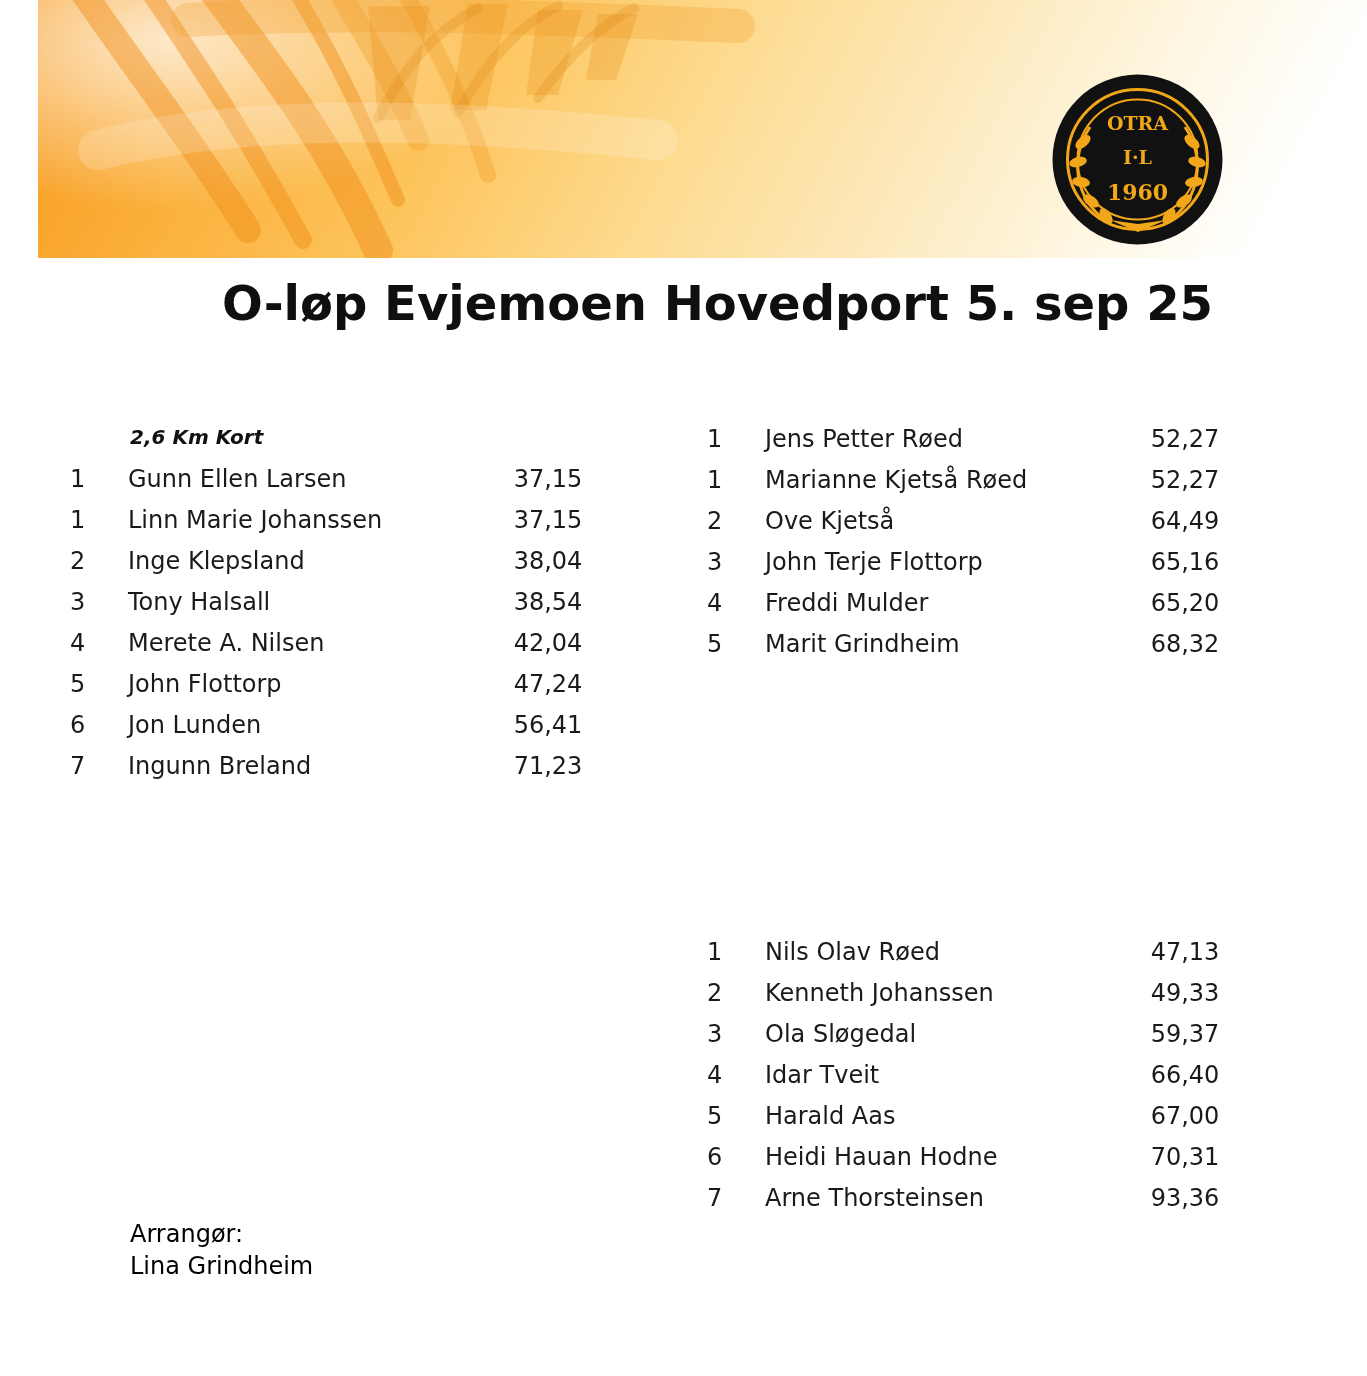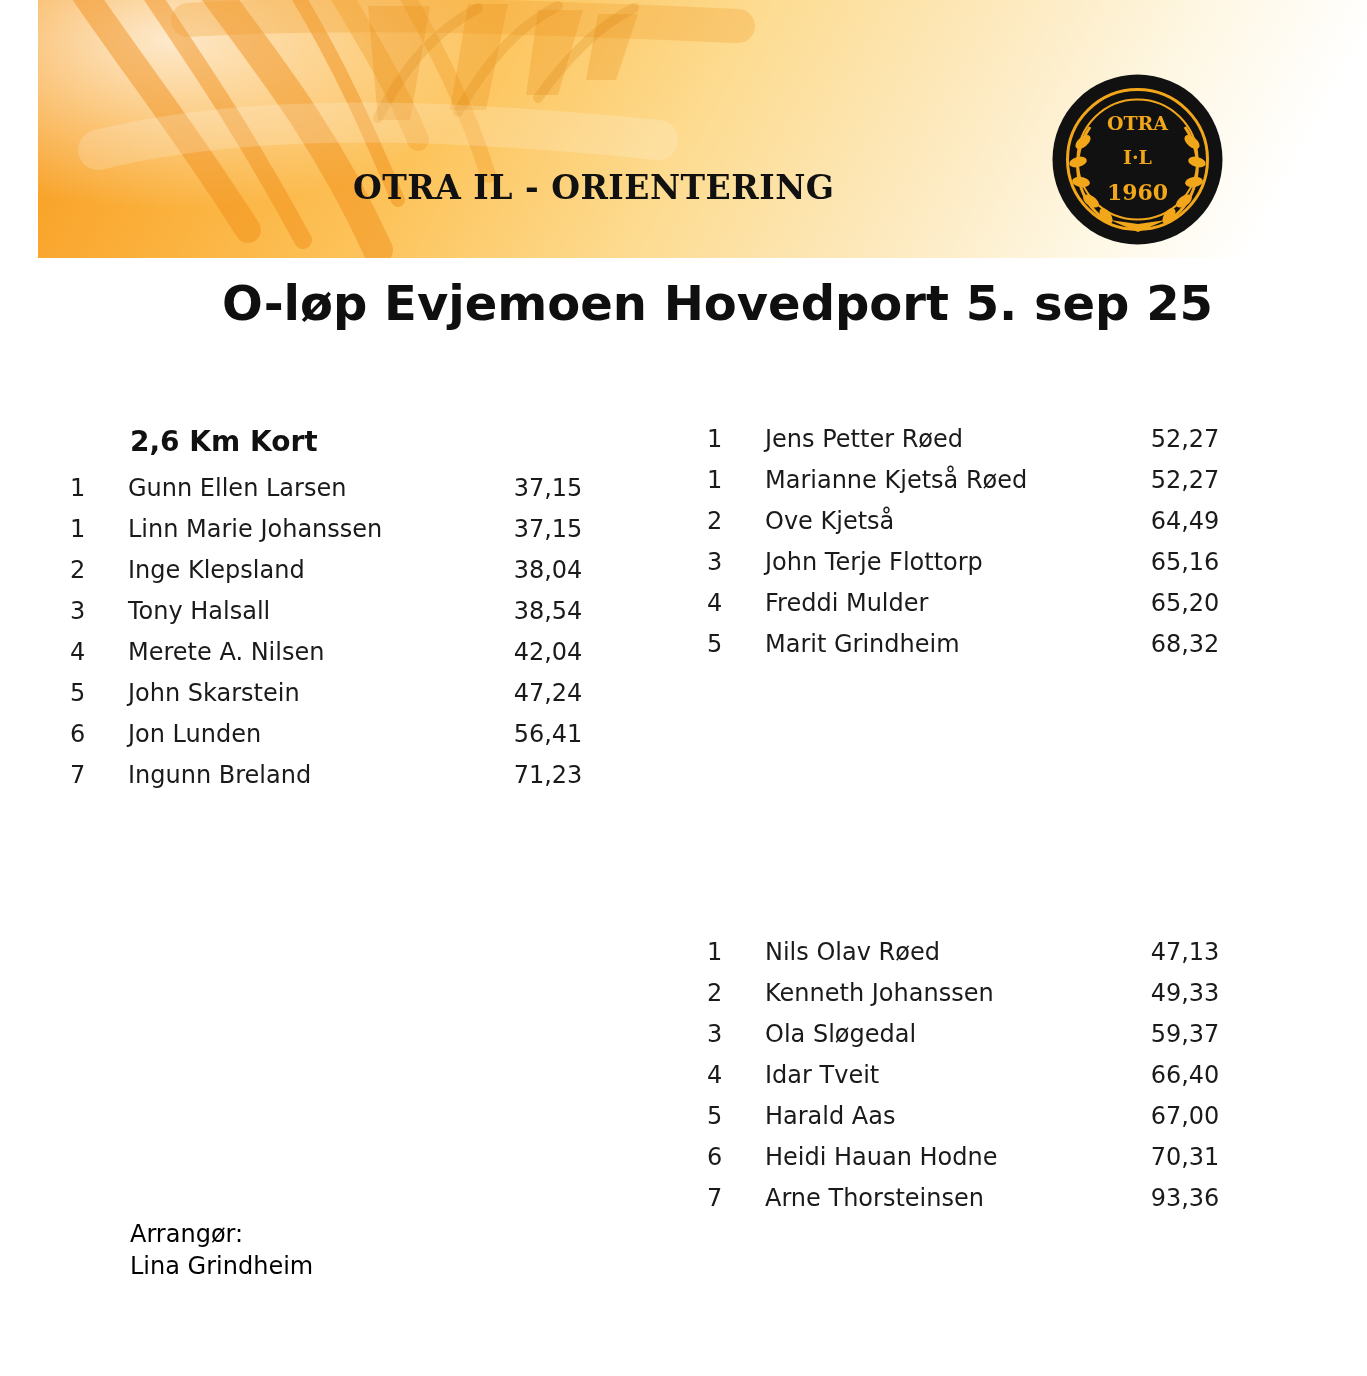--- a/index.html
+++ b/index.html
@@ -64,25 +64,26 @@
     font-weight: bold;
     color: #0f0f0f;
     white-space: nowrap;
   }
 
   
   .block {
     position: absolute;
   }
   .block-title {
-    font-size: 28px;
+    font-size: 20px;
     font-weight: bold;
     color: #111111;
     margin-bottom: 16px;
     white-space: nowrap;
+    font-style: italic;
   }
   table.results {
     border-collapse: collapse;
     font-size: 24px;
     color: #1a1a1a;
   }
   table.results td {
     padding: 0 0 13px 0;
     vertical-align: top;
     white-space: nowrap;
@@ -147,21 +148,20 @@
       <g opacity="0.22" fill="none" stroke="#d97f0a" stroke-width="10" stroke-linecap="round">
         <path d="M340,118 C370,60 400,30 440,8"></path>
         <path d="M420,112 C450,60 480,26 520,6"></path>
         <path d="M500,98 C530,56 560,26 596,8"></path>
       </g>
       <g opacity="0.18" fill="none" stroke="#ffffff" stroke-width="40" stroke-linecap="round">
         <path d="M60,150 C220,110 420,120 620,140"></path>
       </g>
     </svg>
   </div>
-  <div class="banner-title">OTRA IL - ORIENTERING</div>
 
   <div class="logo">
     <svg width="175" height="175" viewBox="0 0 175 175" xmlns="http://www.w3.org/2000/svg">
       <circle cx="87.5" cy="87.5" r="85" fill="#111111"></circle>
       <circle cx="87.5" cy="87.5" r="70" fill="none" stroke="#f2a71b" stroke-width="3"></circle>
       <circle cx="87.5" cy="87.5" r="60" fill="none" stroke="#f2a71b" stroke-width="2"></circle>
 
       <g stroke="#f2a71b" stroke-width="3" fill="none">
         <path d="M40,55 C20,85 24,125 55,148"></path>
         <path d="M135,55 C155,85 151,125 120,148"></path>
@@ -212,21 +212,21 @@
         <td class="name">Tony Halsall</td>
         <td class="time">38,54</td>
       </tr>
       <tr>
         <td class="rank">4</td>
         <td class="name">Merete A. Nilsen</td>
         <td class="time">42,04</td>
       </tr>
       <tr>
         <td class="rank">5</td>
-        <td class="name">John Skarstein</td>
+        <td class="name">John Flottorp</td>
         <td class="time">47,24</td>
       </tr>
       <tr>
         <td class="rank">6</td>
         <td class="name">Jon Lunden</td>
         <td class="time">56,41</td>
       </tr>
       <tr>
         <td class="rank">7</td>
         <td class="name">Ingunn Breland</td>

